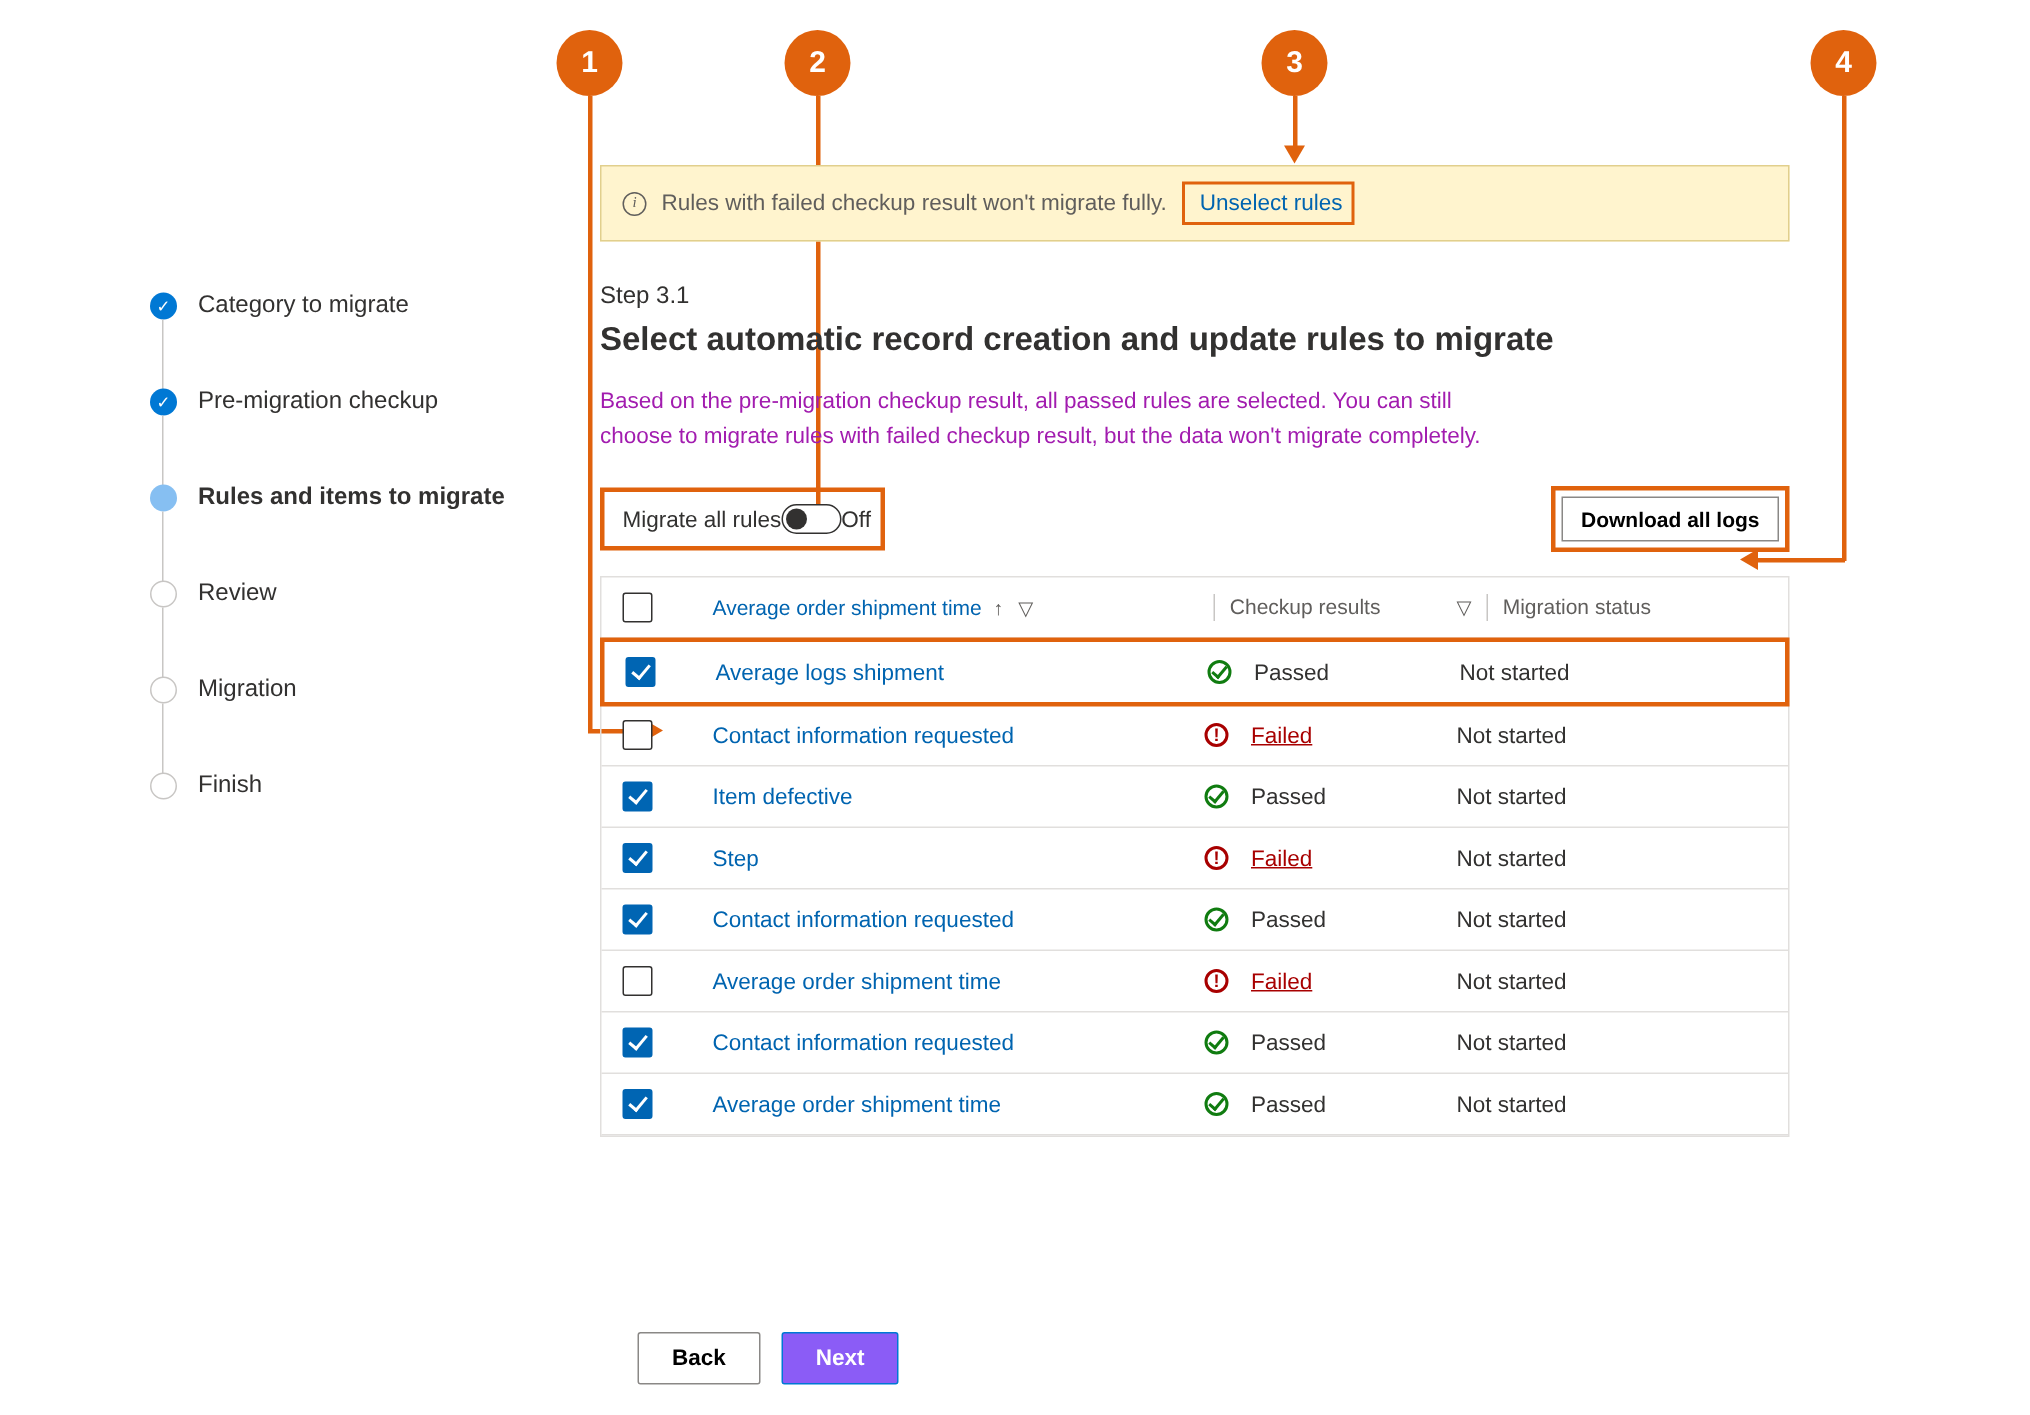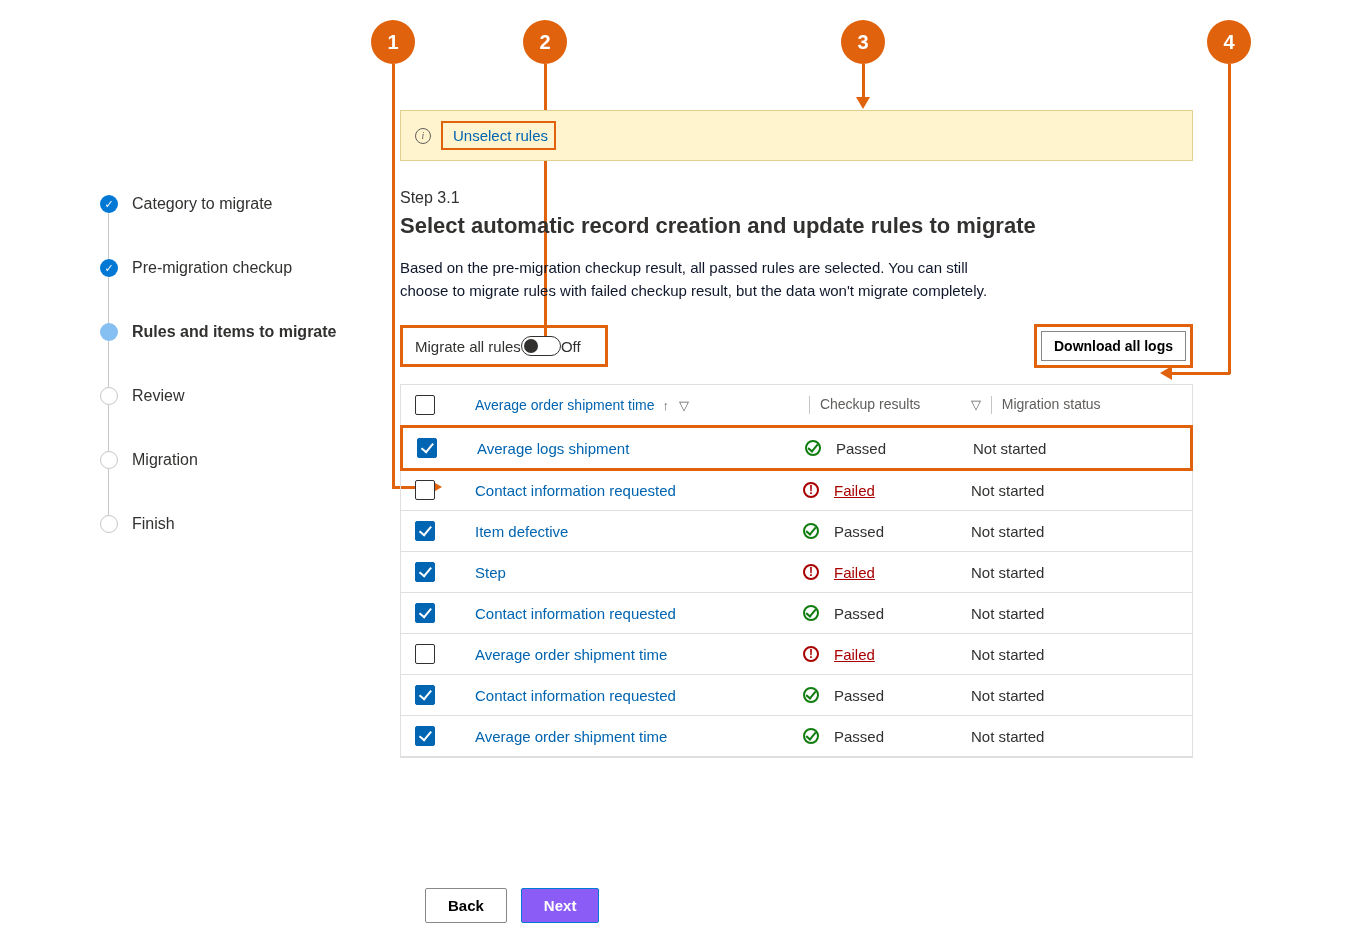--- a/index.html
+++ b/index.html
@@ -71,31 +71,31 @@
   .info-icon {
     width: 16px; height: 16px; border: 1.3px solid #605e5c; border-radius: 50%;
     display:inline-flex; align-items:center; justify-content:center; font-size:10px; color:#605e5c;
     flex-shrink:0; font-style: italic; font-family: Georgia, serif;
   }
   .banner a { color:#0064b0; text-decoration:none; margin-left:4px;}
   .banner .unselect-box { border: 2px solid #E0620D; padding: 4px 6px; }
 
   .step-label { font-size: 16px; color: #323130; margin: 0 0 6px 0; }
   .step-title { font-size: 22px; font-weight: 600; margin: 0 0 18px 0; }
-  .desc { font-size: 15px; color: #0f172a; line-height: 1.5; max-width: 600px; margin-bottom: 22px;}
+  .desc { font-size: 15px; color: #a21caf; line-height: 1.5; max-width: 600px; margin-bottom: 22px;}
 
   .toggle-row {
     display: flex;
     align-items: center;
     justify-content: space-between;
     margin-bottom: 16px;
   }
   .toggle-box {
     border: 3px solid #E0620D;
-    padding: 8px 24px 8px 12px;
+    padding: 8px 6px 8px 12px;
     display: flex;
     align-items: center;
   }
   .toggle-label { font-size: 15px; }
   .toggle {
     width: 40px; height: 20px; border: 1px solid #323130; border-radius: 999px;
     display:inline-flex; align-items:center; padding:1px; background:#fff;
   }
   .toggle .knob {
     width:14px; height:14px; border-radius:50%; background:#323130; margin-left:1px;
@@ -227,20 +227,21 @@
   <div class="step-item">
     <span class="step-ind pending"></span>
     <span class="lbl">Finish</span>
   </div>
 </div>
 
 <div class="main">
 
   <div class="banner">
     <span class="info-icon">i</span>
+    <span>Rules with failed checkup result won't migrate fully.</span>
     <span class="unselect-box">
       <a href="#">Unselect rules</a>
     </span>
   </div>
 
   <p class="step-label">Step 3.1</p>
   <h2 class="step-title">Select automatic record creation and update rules to migrate</h2>
   <p class="desc">Based on the pre-migration checkup result, all passed rules are selected. You can still choose to migrate rules with failed checkup result, but the data won't migrate completely.</p>
 
   <div class="toggle-row">

